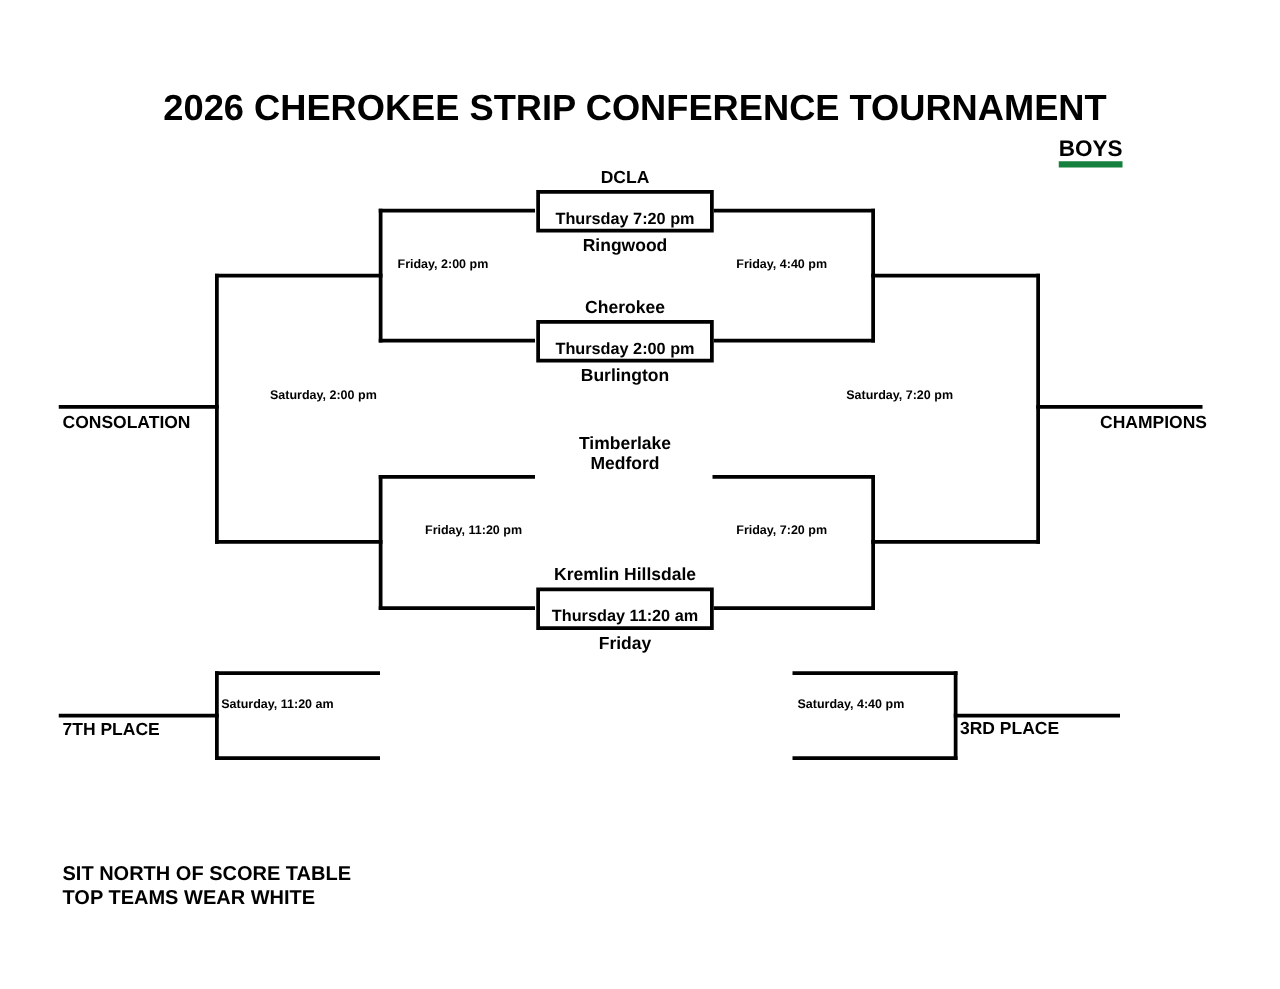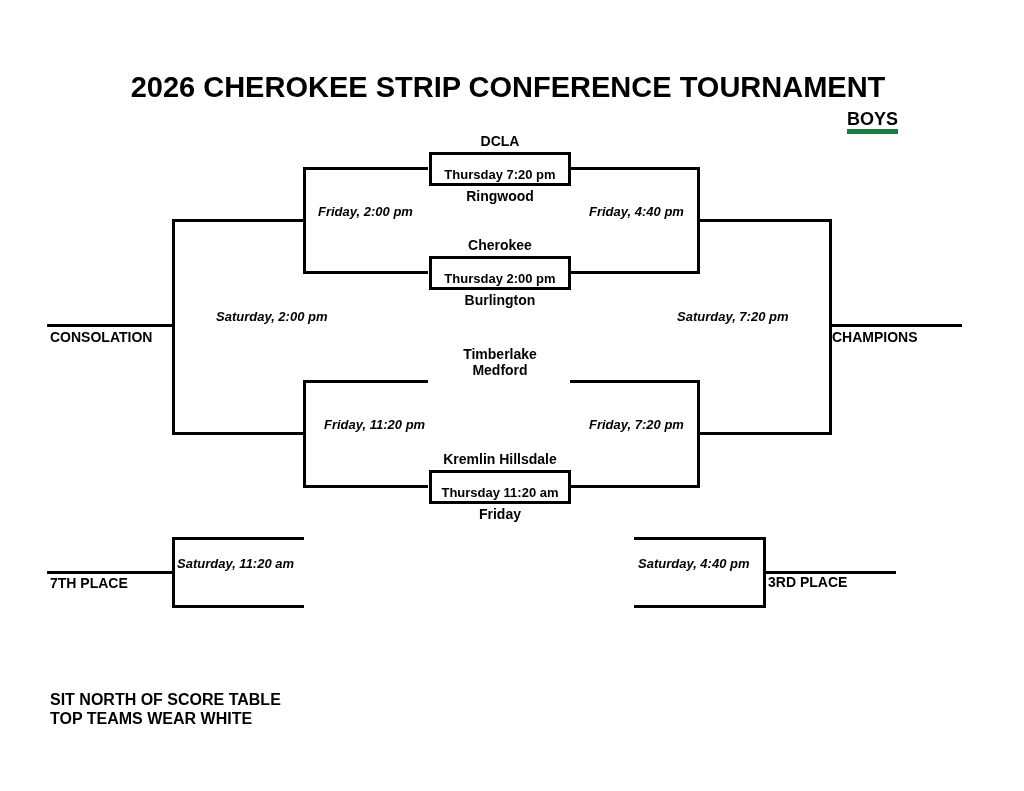--- a/index.html
+++ b/index.html
@@ -39,21 +39,21 @@
     margin:3px auto 2px auto;
     display:flex;align-items:flex-end;justify-content:center;
     padding-bottom:2px;
     background:#ffffff;
     font-size:13px;line-height:13px;
     box-sizing:content-box;
     white-space:nowrap;
   }
   .sched{
     position:absolute;
-    font-size:13px;line-height:15px;white-space:nowrap;font-style:italic;
+    font-size:10px;line-height:15px;white-space:nowrap;
   }
   .place{
     position:absolute;
     font-size:14px;line-height:16px;white-space:nowrap;
   }
   .notes{
     position:absolute;left:50px;top:690px;
     font-size:16px;line-height:19px;white-space:nowrap;
   }
 </style>
@@ -123,29 +123,29 @@
   <div class="game" style="top:451px;">
     <div class="team">Kremlin Hillsdale</div>
     <div class="gamebox">
       <span>Thursday 11:20 am</span>
     </div>
     <div class="team">Friday</div>
   </div>
 
   <div class="sched" style="left:318px;top:204px;">Friday, 2:00 pm</div>
   <div class="sched" style="left:589px;top:204px;">Friday, 4:40 pm</div>
-  <div class="sched" style="left:312px;top:417px;padding-left:12px;">Friday, 11:20 pm</div>
+  <div class="sched" style="left:328px;top:417px;padding-left:12px;">Friday, 11:20 pm</div>
   <div class="sched" style="left:589px;top:417px;">Friday, 7:20 pm</div>
   <div class="sched" style="left:216px;top:309px;">Saturday, 2:00 pm</div>
   <div class="sched" style="left:677px;top:309px;">Saturday, 7:20 pm</div>
   <div class="sched" style="left:177px;top:556px;">Saturday, 11:20 am</div>
   <div class="sched" style="left:638px;top:556px;">Saturday, 4:40 pm</div>
 
   <div class="place" style="left:50px;top:329px;">CONSOLATION</div>
-  <div class="place" style="left:832px;top:329px;">CHAMPIONS</div>
+  <div class="place" style="left:832px;top:329px;padding-left:48px;">CHAMPIONS</div>
   <div class="place" style="left:50px;top:575px;">7TH PLACE</div>
   <div class="place" style="left:768px;top:574px;">3RD PLACE</div>
 
   <div class="notes">
     <div>SIT NORTH OF SCORE TABLE</div>
     <div>TOP TEAMS WEAR WHITE</div>
   </div>
 
 </div>
 

